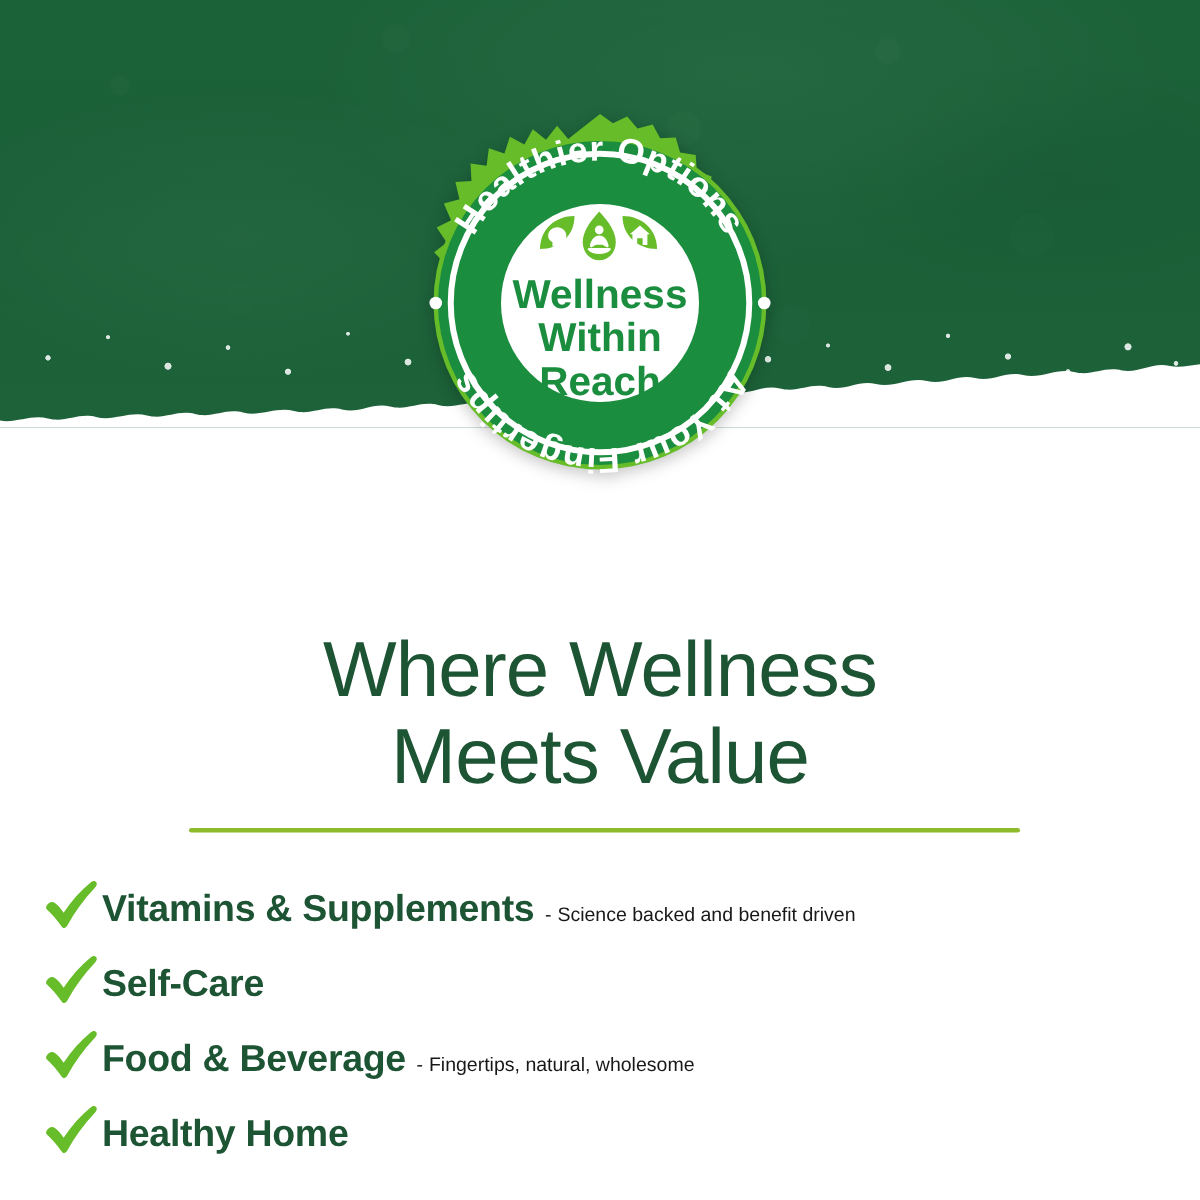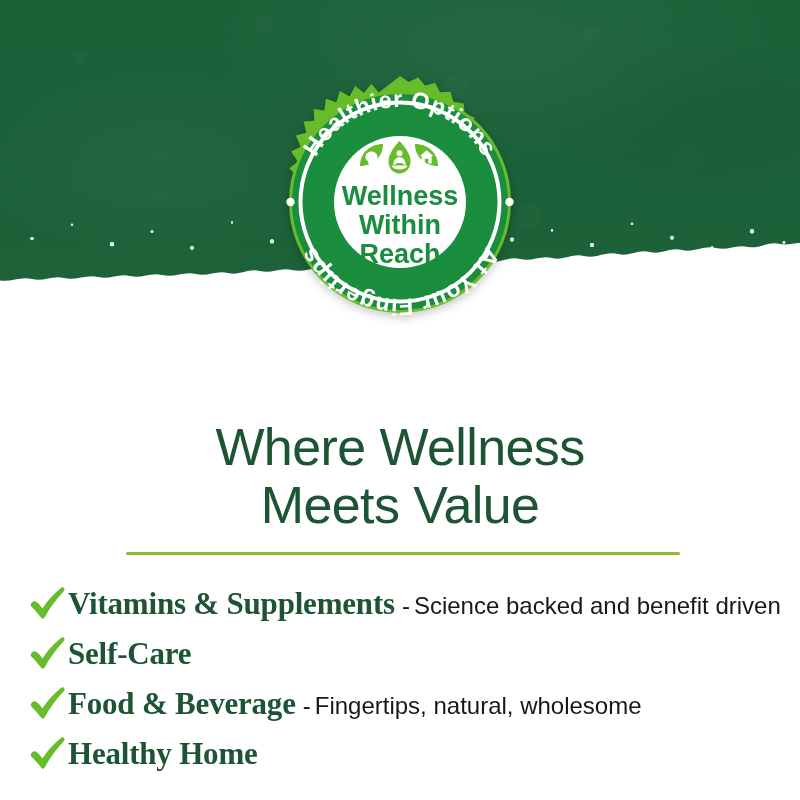--- a/index.html
+++ b/index.html
@@ -156,30 +156,30 @@
   }
   .check {
     flex: 0 0 auto;
     width: 40px;
     height: 34px;
     position: relative;
     top: 6px;
   }
   .check svg { display: block; width: 40px; height: 34px; }
   .row-label {
-    font-family: Liberation Serif, serif;
+    font-family: Liberation Sans, sans-serif;
     font-weight: bold;
-    font-size: 31px;
+    font-size: 25px;
     color: #1d5434;
     letter-spacing: -0.2px;
     white-space: nowrap;
   }
   .row-desc {
     font-family: "Liberation Sans", sans-serif;
-    font-size: 24px;
+    font-size: 13px;
     color: #18181a;
     white-space: nowrap;
     margin-left: 7px;
   }
   .row-sep { margin-right: 4px; }
 </style>
 </head>
 <body>
 
 <div id="stage">

